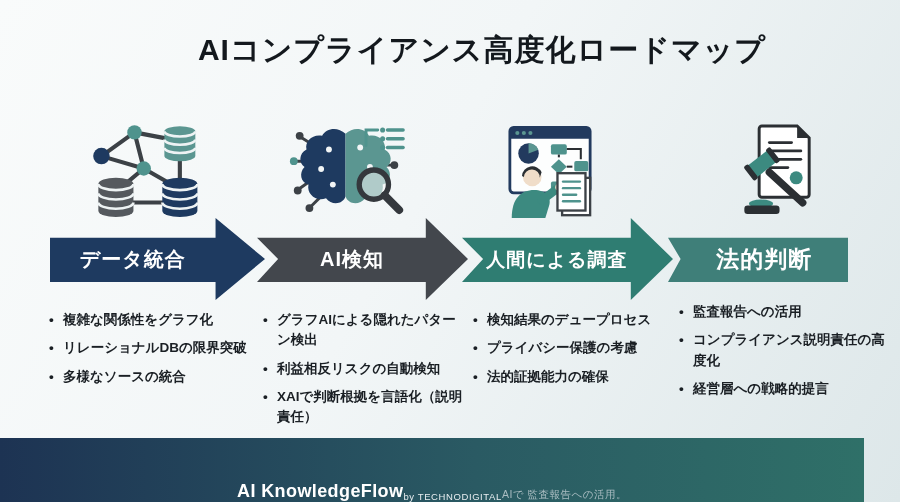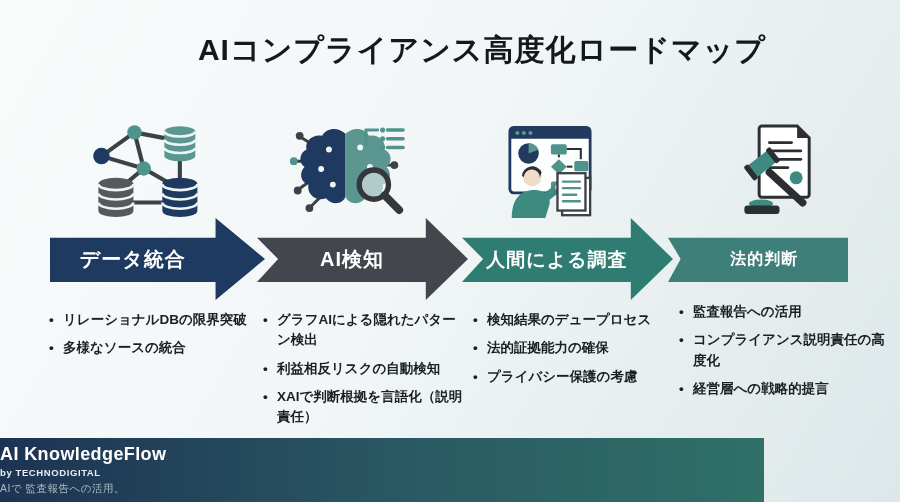--- a/index.html
+++ b/index.html
@@ -37,40 +37,40 @@
     clip-path:polygon(0% 24%,77% 24%,77% 0%,100% 50%,77% 100%,77% 78%,0% 78%); }
   .arrow-1 span { left:0; width:77%; font-size:20px; }
   .arrow-2 { left:257px; width:211px; background:#43474d;
     clip-path:polygon(0% 24%,80% 24%,80% 0%,100% 50%,80% 100%,80% 78%,0% 78%,10% 50%); }
   .arrow-2 span { left:10%; width:70%; font-size:20px; }
   .arrow-3 { left:462px; width:211px; background:#2f7d72;
     clip-path:polygon(0% 24%,80% 24%,80% 0%,100% 50%,80% 100%,80% 78%,0% 78%,10% 50%); }
   .arrow-3 span { left:10%; width:70%; font-size:19px; }
   .arrow-4 { left:668px; width:180px; background:#3f7f79;
     clip-path:polygon(0% 24%,100% 24%,100% 78%,0% 78%,7% 50%); }
-  .arrow-4 span { left:7%; width:93%; font-size:16px;font-family:Liberation Mono, monospace; }
+  .arrow-4 span { left:7%; width:93%; font-size:23px;font-family:Liberation Mono, monospace; }
 
   
   .col { position:absolute; list-style:none; color:#1a1f24; font-size:13.5px; font-weight:700; line-height:1.5; }
   .col li { position:relative; padding-left:15px; margin-bottom:8px; }
   .col li::before { content:"\2022"; position:absolute; left:1px; top:0; }
   .col-1 { left:48px;  top:310px; width:202px; }
   .col-2 { left:262px; top:310px; width:206px; }
   .col-3 { left:472px; top:310px; width:208px; }
   .col-4 { left:678px; top:302px; width:212px; }
 
   
   .footer {
-    position:absolute; left:0; top:438px; width:764px; height:64px;
+    position:absolute; left:0; top:438px; width:864px; height:64px;
     background:linear-gradient(90deg,#1d3353 0%,#2a5a63 55%,#2f7068 100%);
-    display:flex; flex-direction:column; align-items:flex-start; justify-content:center;
+    display:flex; align-items:flex-end; justify-content:center;
     text-align:center;
   }
   .footer .brand   { color:#ffffff; font-size:18px; font-weight:800; letter-spacing:.4px; }
-  .footer .byline  { color:#e7edf0; font-size:9.5px; font-weight:700; margin-top:2px; letter-spacing:.6px; }
+  .footer .byline  { color:#e7edf0; font-size:9.5px; font-weight:400; margin-top:2px; letter-spacing:.6px; }
   .footer .tagline { color:#a9bcc1; font-size:10.5px; margin-top:4px; letter-spacing:.5px; }
 </style>
 </head>
 <body>
 
 <div class="canvas">
 
   <h1 class="title">AIコンプライアンス高度化ロードマップ</h1>
 
   <div class="icon-slot icon-1">
@@ -206,32 +206,33 @@
     </div>
     <div class="arrow arrow-3">
       <span>人間による調査</span>
     </div>
     <div class="arrow arrow-4">
       <span>法的判断</span>
     </div>
   </div>
 
   <ul class="col col-1">
+    <li>複雑な関係性をグラフ化</li>
     <li>リレーショナルDBの限界突破</li>
     <li>多様なソースの統合</li>
   </ul>
   <ul class="col col-2">
     <li>グラフAIによる隠れたパターン検出</li>
     <li>利益相反リスクの自動検知</li>
     <li>XAIで判断根拠を言語化（説明責任）</li>
   </ul>
   <ul class="col col-3">
     <li>検知結果のデュープロセス</li>
+    <li>プライバシー保護の考慮</li>
     <li>法的証拠能力の確保</li>
-    <li>プライバシー保護の考慮</li>
   </ul>
   <ul class="col col-4">
     <li>監査報告への活用</li>
     <li>コンプライアンス説明責任の高度化</li>
     <li>経営層への戦略的提言</li>
   </ul>
 
   <div class="footer">
     <div class="brand">AI KnowledgeFlow</div>
     <div class="byline">by TECHNODIGITAL</div>

